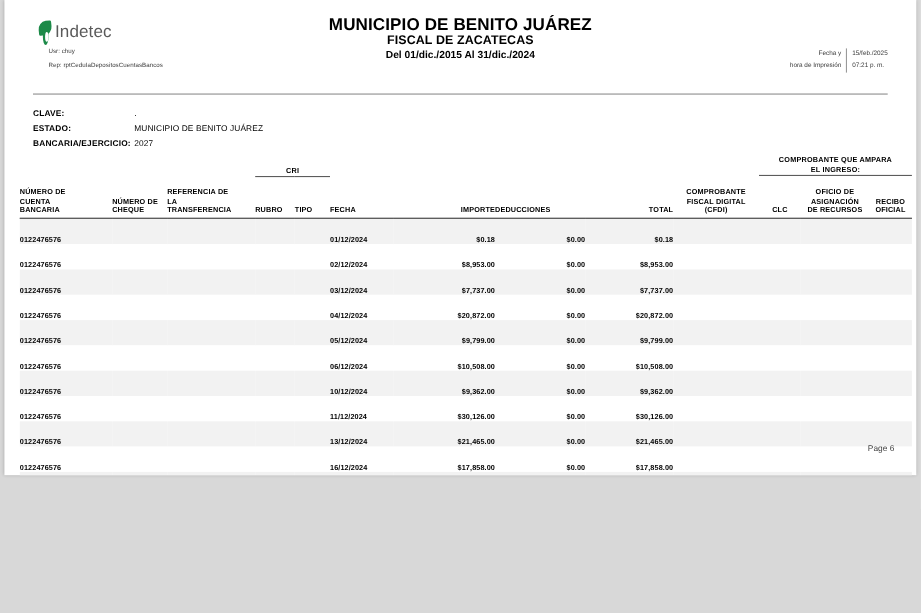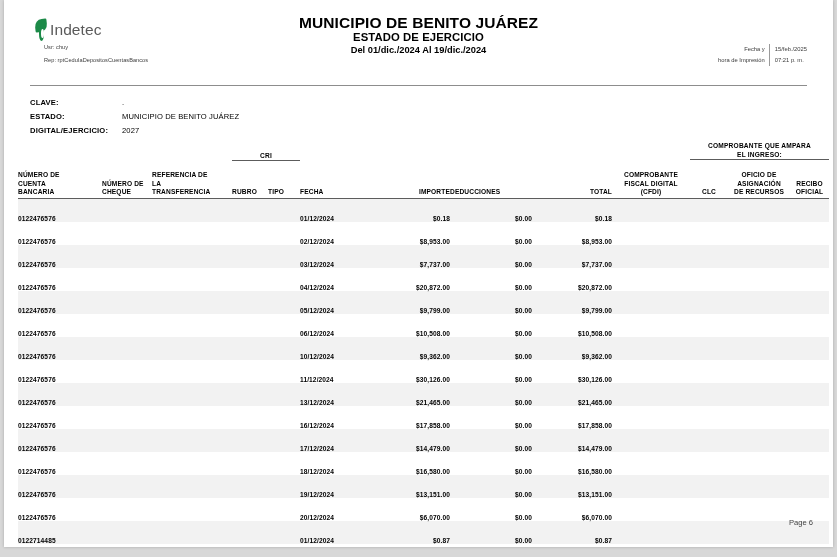--- a/index.html
+++ b/index.html
@@ -9,21 +9,21 @@
   }
   body {
     width: 837px;
     height: 557px;
     overflow: hidden;
     font-family: "Liberation Sans", sans-serif;
   }
   .page {
     position: relative;
     width: 829px;
-    height: 547px;
+    height: 432px;
     margin: 0 0 0 4px;
     background: #ffffff;
     box-shadow: 0 0 3px rgba(0,0,0,0.22);
     box-sizing: border-box;
     overflow: hidden;
   }
   .page-inner {
     position: relative;
     padding: 0 14px;
     height: 100%;
@@ -285,22 +285,22 @@
           <span class="notch"></span>
         </span>
         <span class="brand-text">Indetec</span>
       </div>
 
       <div class="usr-line">Usr: chuy</div>
       <div class="rep-line">Rep: rptCeduIaDepositosCuentasBancos</div>
 
       <div class="title-block">
         <div class="title-1">MUNICIPIO DE BENITO JUÁREZ</div>
-        <div class="title-2">ESTADO DE EJERCICIO</div>
-        <div class="title-4">Del 01/dic./2024 Al 19/dic./2024</div>
+        <div class="title-2">FISCAL DE ZACATECAS</div>
+        <div class="title-4">Del 01/dic./2015 Al 31/dic./2024</div>
       </div>
 
       <div class="stamp">
         <div class="stamp-labels">
           <div>Fecha y</div>
           <div>hora de Impresión</div>
         </div>
         <div class="stamp-values">
           <div>15/feb./2025</div>
           <div>07:21 p. m.</div>
@@ -313,21 +313,21 @@
     <div class="meta">
       <div class="meta-row">
         <span class="meta-label">CLAVE:</span>
         <span class="meta-value">.</span>
       </div>
       <div class="meta-row">
         <span class="meta-label">ESTADO:</span>
         <span class="meta-value">MUNICIPIO DE BENITO JUÁREZ</span>
       </div>
       <div class="meta-row">
-        <span class="meta-label">DIGITAL/EJERCICIO:</span>
+        <span class="meta-label">BANCARIA/EJERCICIO:</span>
         <span class="meta-value">2027</span>
       </div>
     </div>
 
     <div class="tbl">
       <table class="rpt">
         <colgroup>
           <col class="w-cuenta">
             <col class="w-cheque">
             <col class="w-ref">

